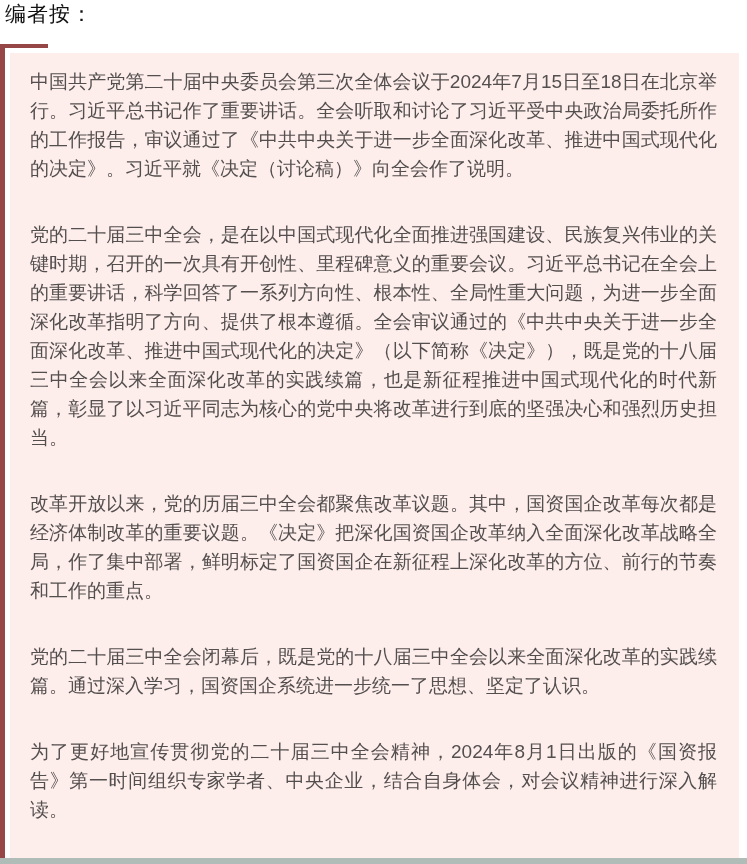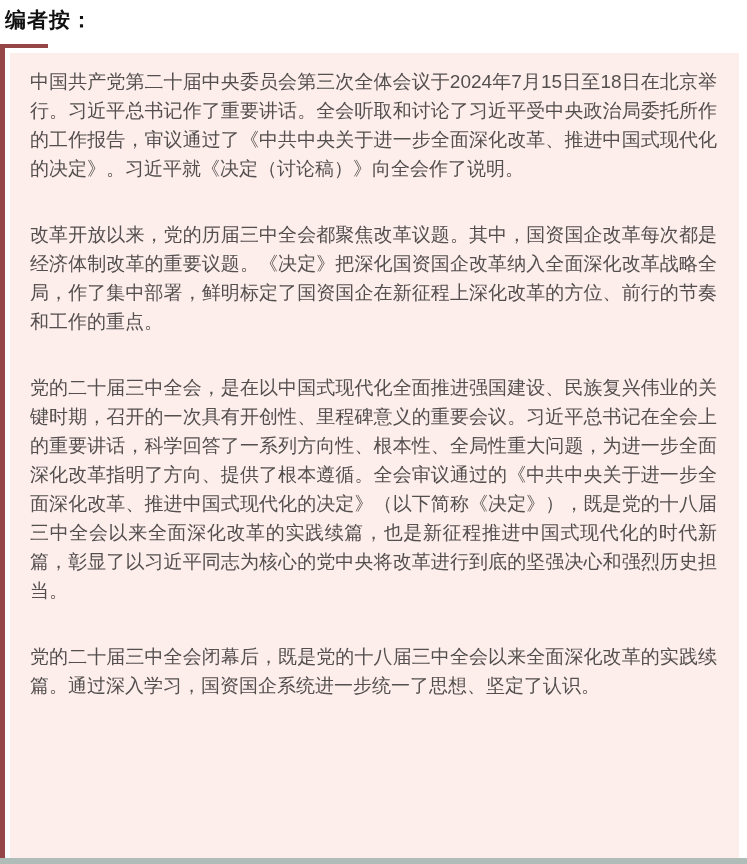--- a/index.html
+++ b/index.html
@@ -9,24 +9,24 @@
   }
   body {
     width: 747px;
     height: 864px;
     position: relative;
     overflow: hidden;
     font-family: "Liberation Sans", "DejaVu Sans", sans-serif;
   }
   .page-title {
     position: absolute;
-    top: 6px;
+    top: 0;
     left: 5px;
     font-size: 21px;
-    font-weight: bold;
+    font-weight: normal;
     color: #111111;
     letter-spacing: 1px;
   }
   .note-wrap {
     position: absolute;
     top: 44px;
     left: 0;
     right: 8px;
     bottom: 6px;
   }
@@ -80,20 +80,21 @@
 <div class="page-title">编者按：</div>
 
 <div class="note-wrap">
 
   <div class="bracket-left"></div>
 
   <div class="bracket-top"></div>
 
   <div class="note-box">
     <p>中国共产党第二十届中央委员会第三次全体会议于2024年7月15日至18日在北京举行。习近平总书记作了重要讲话。全会听取和讨论了习近平受中央政治局委托所作的工作报告，审议通过了《中共中央关于进一步全面深化改革、推进中国式现代化的决定》。习近平就《决定（讨论稿）》向全会作了说明。</p>
+    <p>党的二十届三中全会，是在以中国式现代化全面推进强国建设、民族复兴伟业的关键时期，召开的一次具有开创性、里程碑意义的重要会议。习近平总书记在全会上的重要讲话，科学回答了一系列方向性、根本性、全局性重大问题，为进一步全面深化改革指明了方向、提供了根本遵循。全会审议通过的《中共中央关于进一步全面深化改革、推进中国式现代化的决定》（以下简称《决定》），既是党的十八届三中全会以来全面深化改革的实践续篇，也是新征程推进中国式现代化的时代新篇，彰显了以习近平同志为核心的党中央将改革进行到底的坚强决心和强烈历史担当。</p>
     <p>改革开放以来，党的历届三中全会都聚焦改革议题。其中，国资国企改革每次都是经济体制改革的重要议题。《决定》把深化国资国企改革纳入全面深化改革战略全局，作了集中部署，鲜明标定了国资国企在新征程上深化改革的方位、前行的节奏和工作的重点。</p>
-    <p>党的二十届三中全会，是在以中国式现代化全面推进强国建设、民族复兴伟业的关键时期，召开的一次具有开创性、里程碑意义的重要会议。习近平总书记在全会上的重要讲话，科学回答了一系列方向性、根本性、全局性重大问题，为进一步全面深化改革指明了方向、提供了根本遵循。全会审议通过的《中共中央关于进一步全面深化改革、推进中国式现代化的决定》（以下简称《决定》），既是党的十八届三中全会以来全面深化改革的实践续篇，也是新征程推进中国式现代化的时代新篇，彰显了以习近平同志为核心的党中央将改革进行到底的坚强决心和强烈历史担当。</p>
     <p>党的二十届三中全会闭幕后，既是党的十八届三中全会以来全面深化改革的实践续篇。通过深入学习，国资国企系统进一步统一了思想、坚定了认识。</p>
+    <p>为了更好地宣传贯彻党的二十届三中全会精神，2024年8月1日出版的《国资报告》第一时间组织专家学者、中央企业，结合自身体会，对会议精神进行深入解读。</p>
 
   </div>
 </div>
 
 <div class="bottom-strip"></div>
 
 </body></html>

